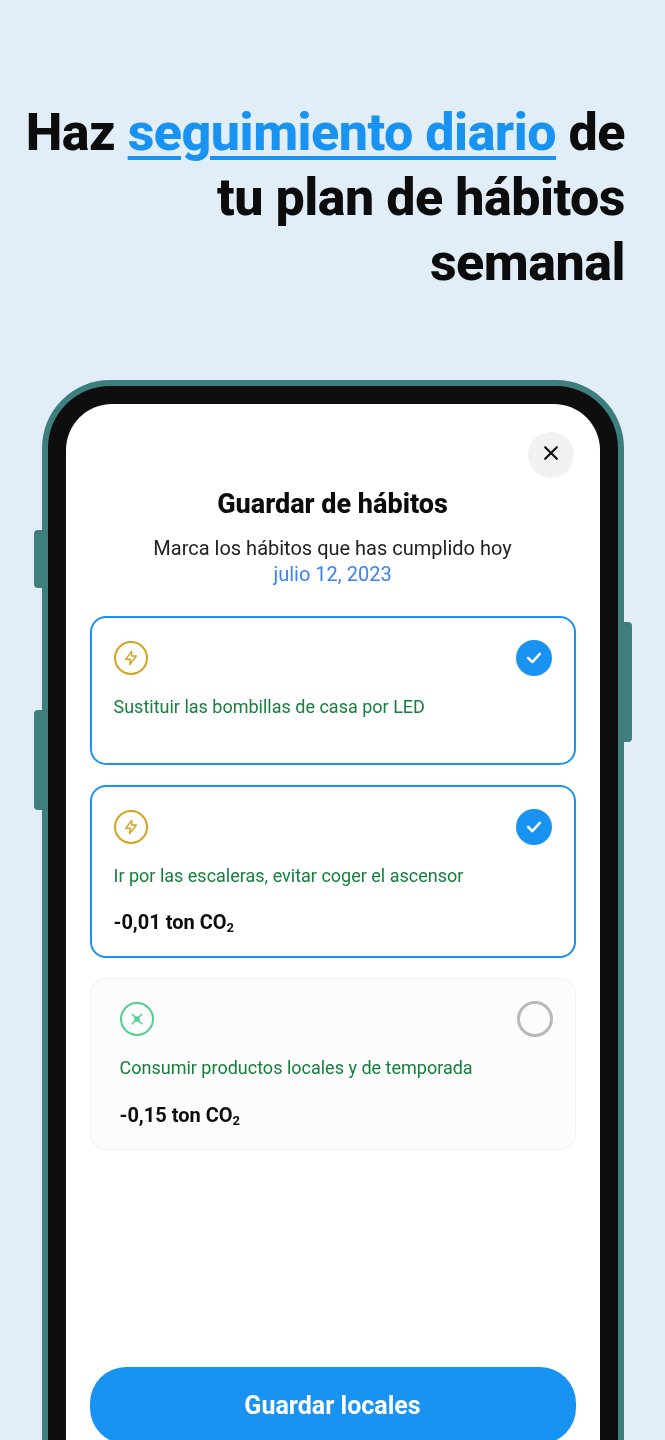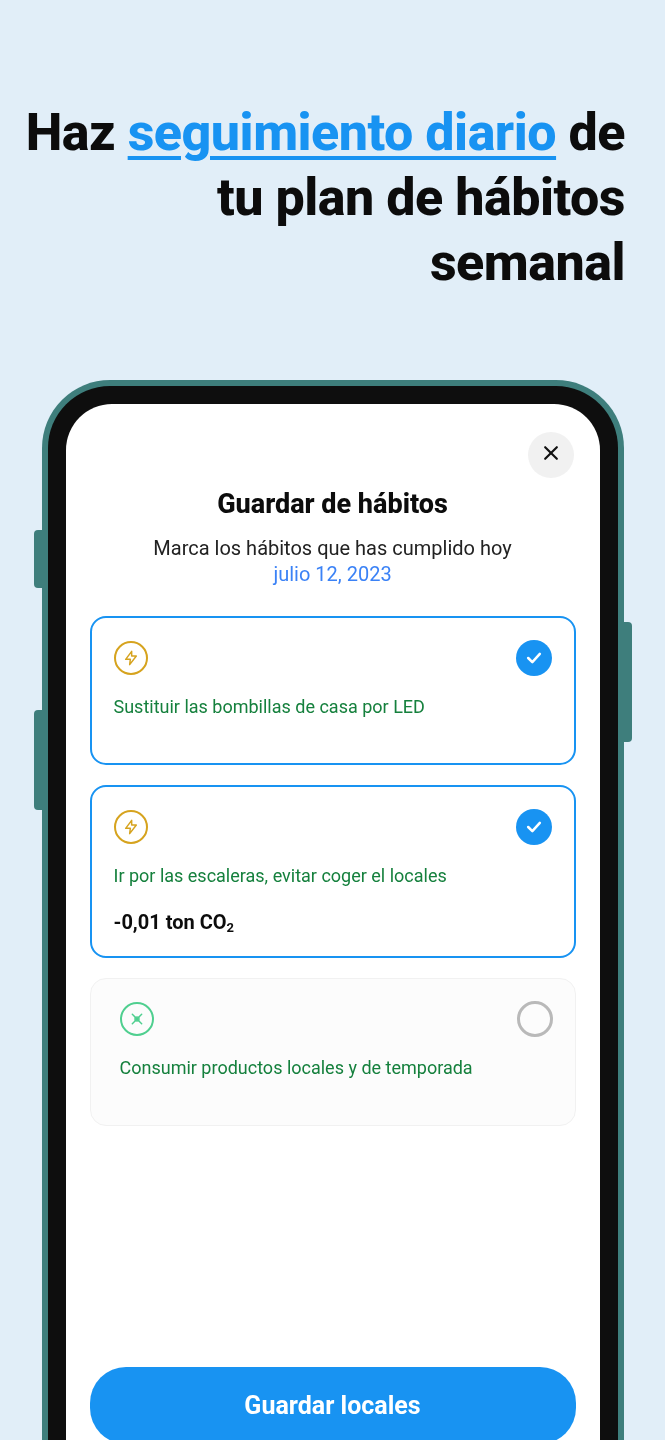--- a/index.html
+++ b/index.html
@@ -233,38 +233,41 @@
                 <svg width="16" height="16" viewBox="0 0 24 24" fill="none" stroke-width="2.2" stroke-linejoin="round" stroke-linecap="round">
                     <polygon points="13 2 4 14 11 14 10 22 20 9 13 9 13 2"></polygon>
                   </svg>
               </span>
               <span class="chk on">
                 <svg width="20" height="20" viewBox="0 0 24 24" fill="none" stroke-width="3" stroke-linecap="round" stroke-linejoin="round">
                     <polyline points="5 12 10 17 19 7"></polyline>
                   </svg>
               </span>
             </div>
-            <div class="card-title">Ir por las escaleras, evitar coger el locales</div>
+            <div class="card-title">Ir por las escaleras, evitar coger el ascensor</div>
             <div class="card-metric">
               <span>-0,01</span><span> ton CO</span><sub>2</sub>
             </div>
           </div>
 
           <div class="card unsel">
             <div class="card-top">
               <span class="cat-icon food">
                 <svg width="16" height="16" viewBox="0 0 24 24" fill="none" stroke-width="2.2" stroke-linecap="round" stroke-linejoin="round">
                     <line x1="5" y1="5" x2="19" y2="19"></line>
                     <line x1="19" y1="5" x2="5" y2="19"></line>
                     <circle cx="12" cy="12" r="3"></circle>
                   </svg>
               </span>
               <span class="chk off"></span>
             </div>
             <div class="card-title">Consumir productos locales y de temporada</div>
+            <div class="card-metric">
+              <span>-0,15</span><span> ton CO</span><sub>2</sub>
+            </div>
           </div>
 
         </div>
 
         <div class="cta">
           <span>Guardar locales</span>
         </div>
 
       </div>
     </div>

